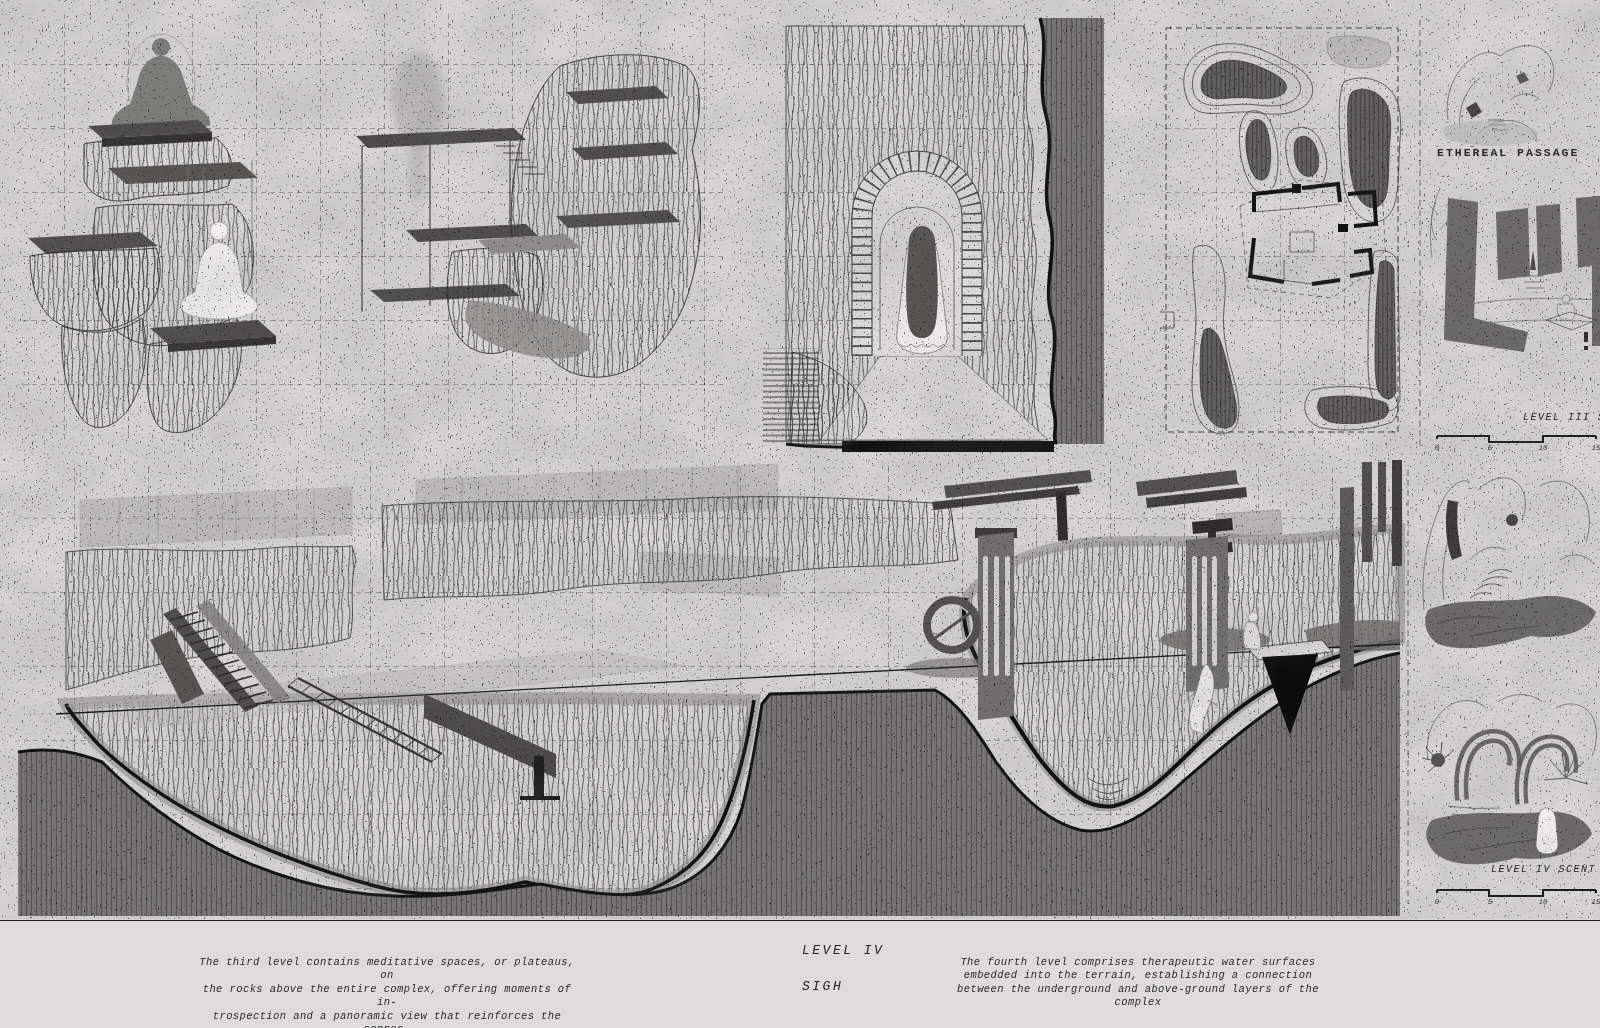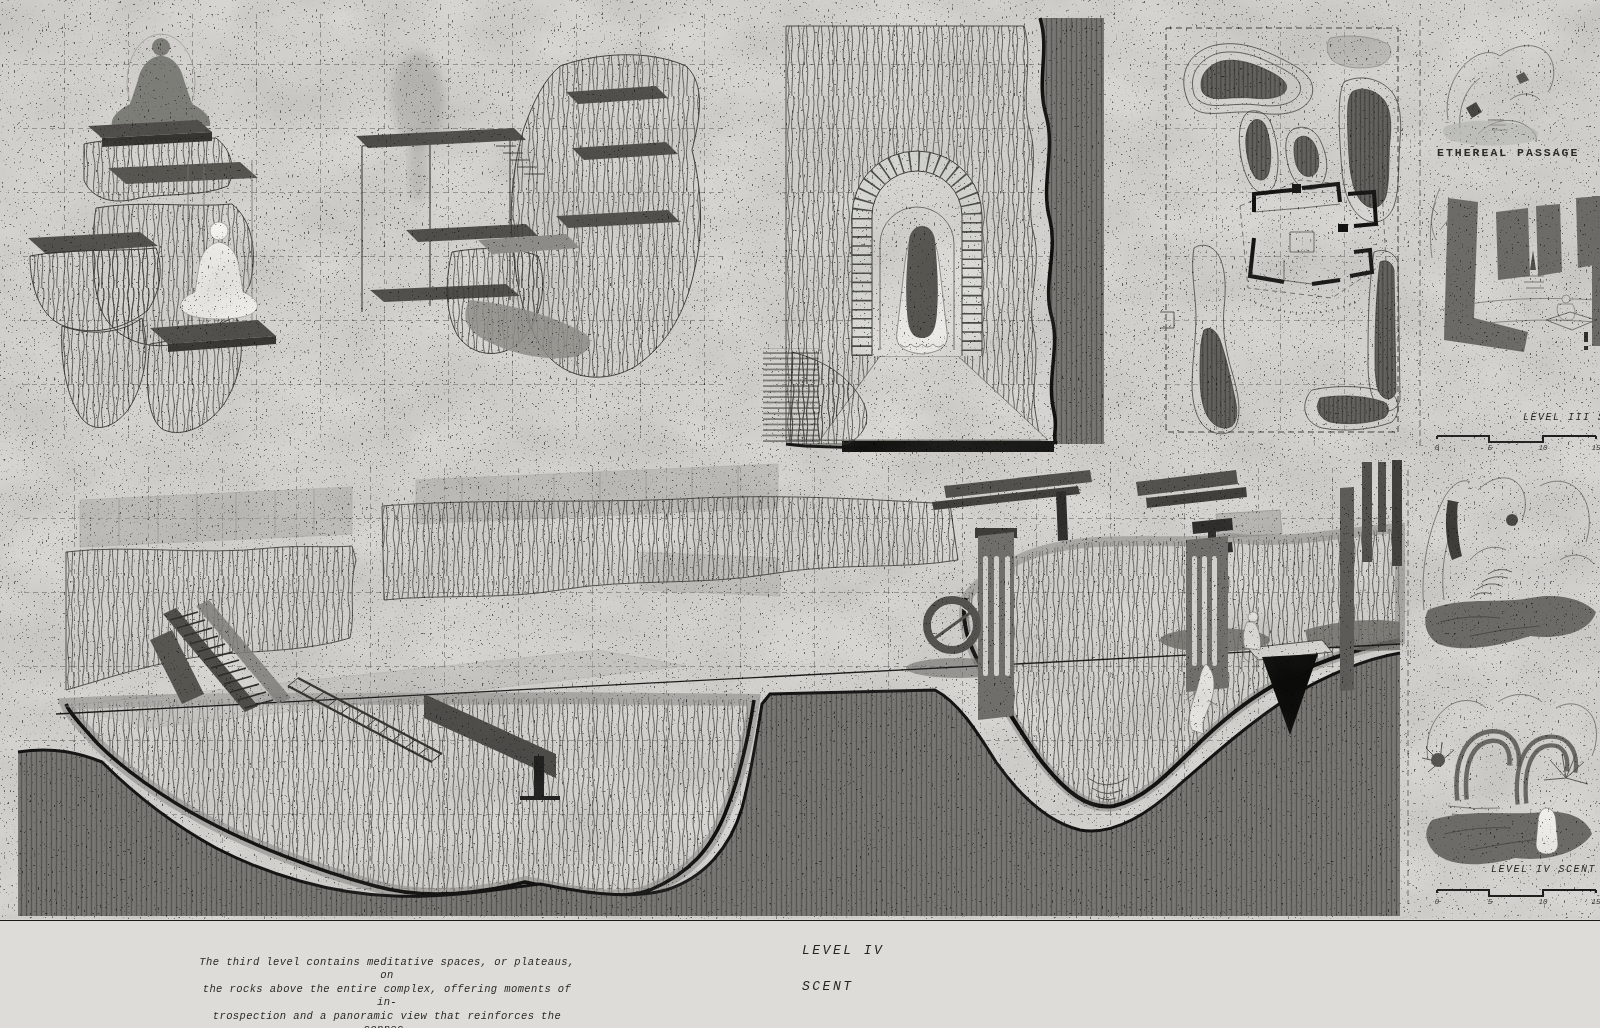--- a/index.html
+++ b/index.html
@@ -377,16 +377,20 @@
 <div class="tick" style="left:1534px;top:898px;">10</div>
 <div class="tick" style="left:1587px;top:898px;">15</div>
 
 <div class="lbl f-body" style="left:198px;top:956px;width:378px;">The third level contains meditative spaces, or plateaus, on
 the rocks above the entire complex, offering moments of in-
 trospection and a panoramic view that reinforces the connec-
 tion between the individual and the surrounding landscape</div>
 
 <div class="lbl f-title" style="left:785px;top:924px;margin-left:17px;">
   <div>LEVEL IV</div>
-  <div>SCENT</div>
+  <div>SIGH</div>
 </div>
+<div class="lbl f-body" style="left:952px;top:956px;width:372px;">The fourth level comprises therapeutic water surfaces
+embedded into the terrain, establishing a connection
+between the underground and above-ground layers of the
+complex</div>
 
 </div>
 
 </body></html>

